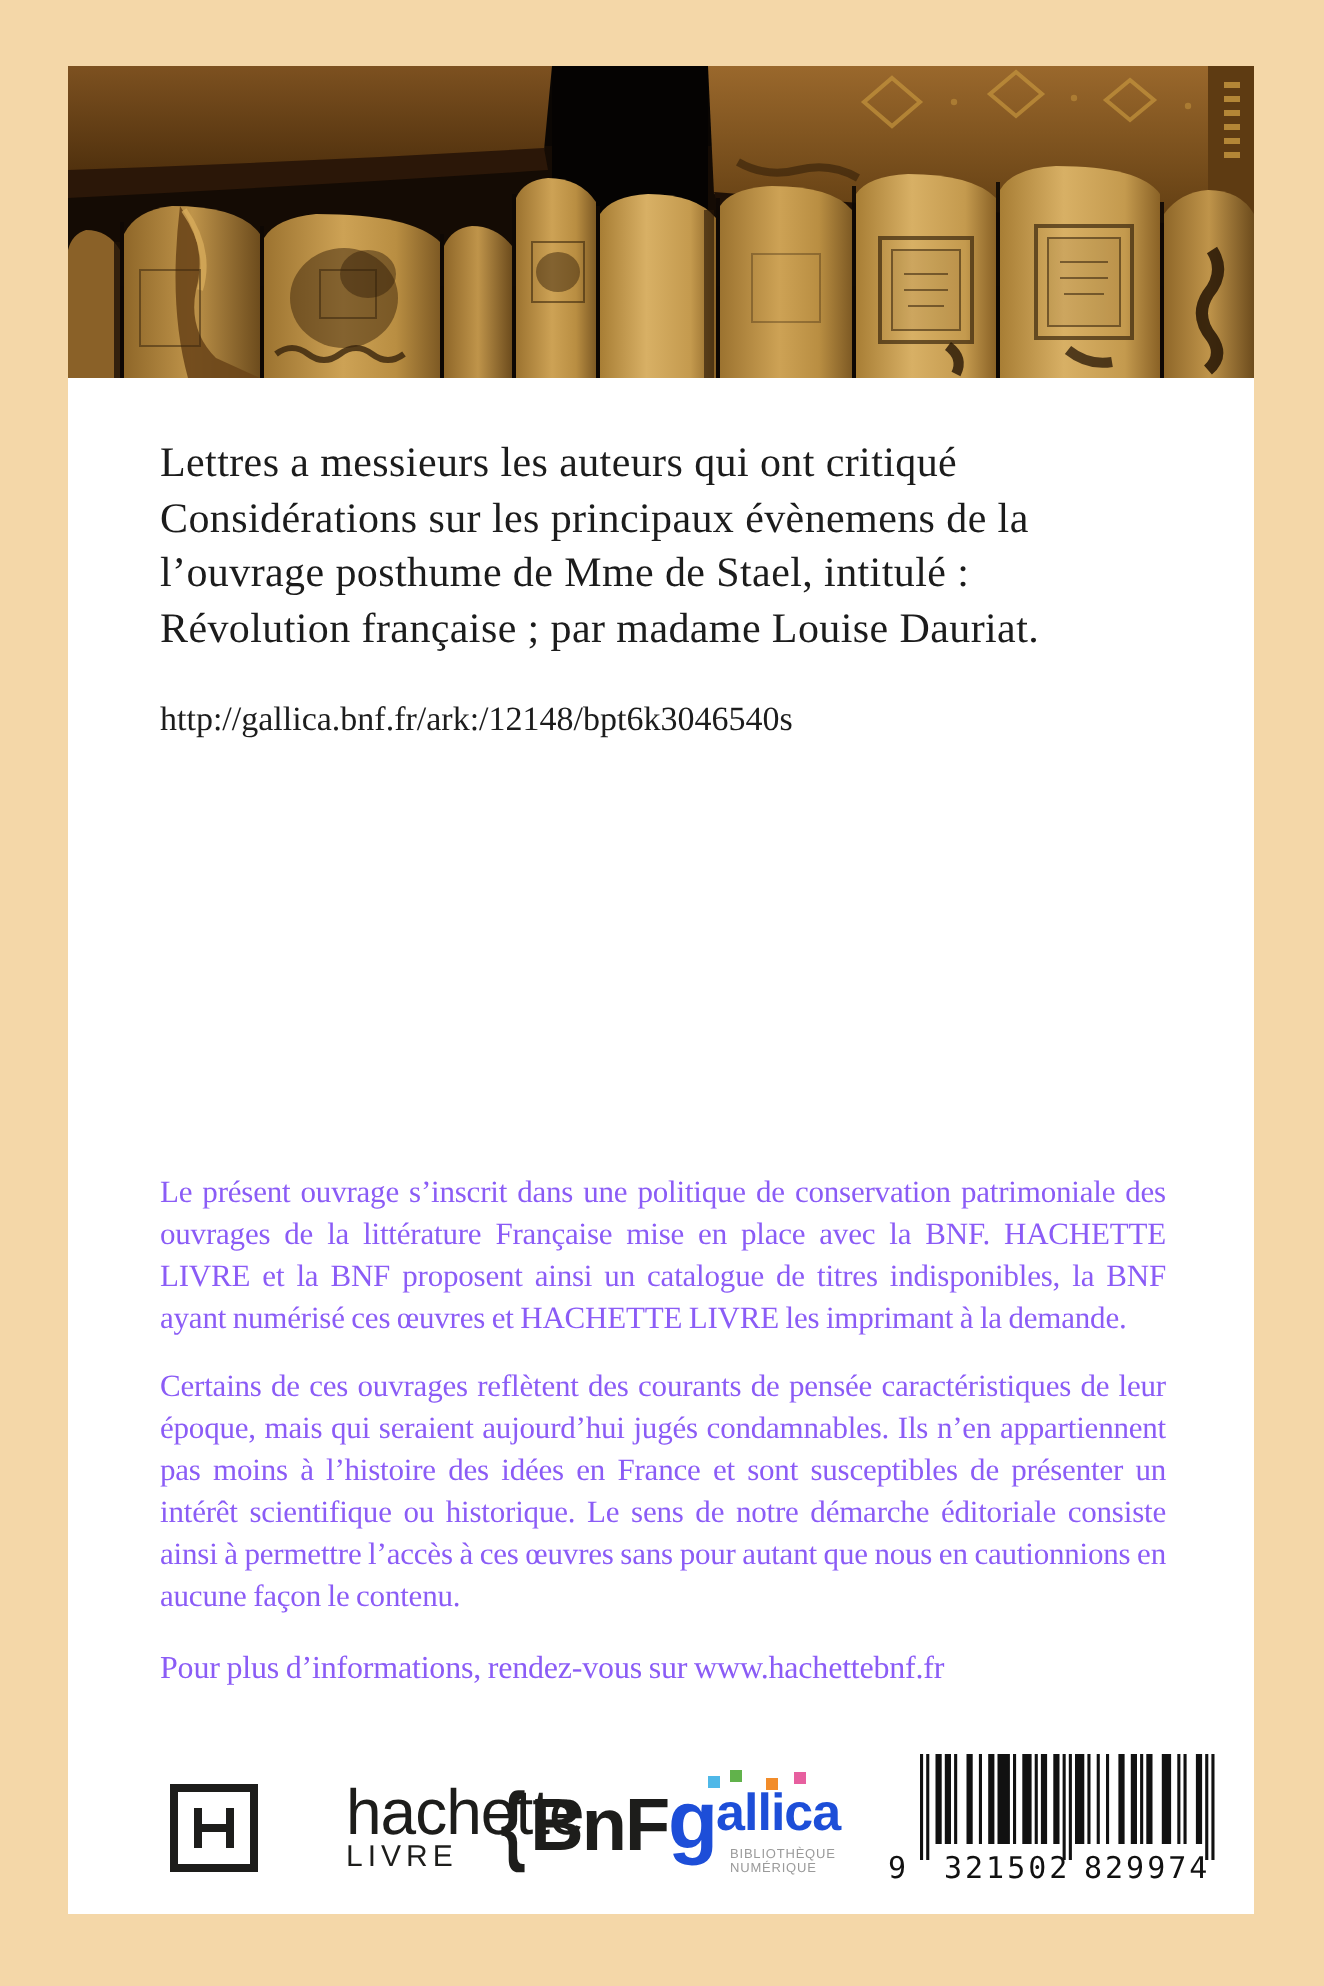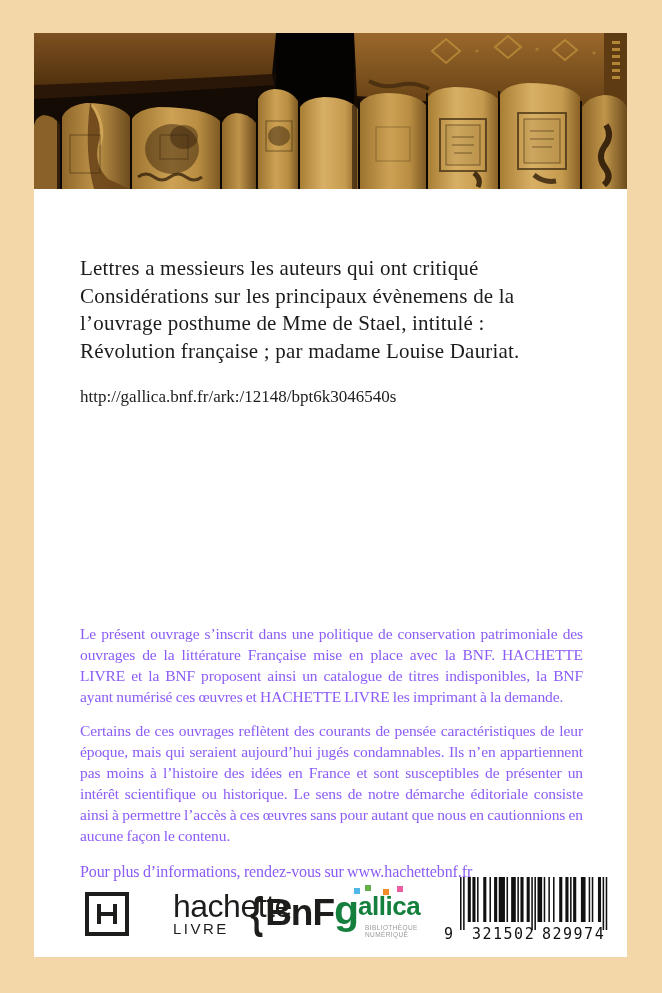--- a/index.html
+++ b/index.html
@@ -6,21 +6,21 @@
   .page{
     position:relative; width:662px; height:993px;
     background:#f4d7a8; overflow:hidden;
     font-family:"Liberation Serif", serif;
   }
   .panel{
     position:absolute; left:34px; top:33px; width:593px; height:924px;
     background:#ffffff;
   }
   .photo{ position:absolute; top:0; left:0; width:593px; height:156px; }
-  .content{ position:absolute; top:156px; left:46px; right:44px;margin-top:37px; }
+  .content{ position:absolute; top:156px; left:46px; right:44px; }
   .title{
     margin-top:29px; font-size:21px; line-height:27.5px; color:#1c1c1c;
     letter-spacing:.2px; white-space:nowrap;
   }
   .title span{ display:block; }
   .ark{ margin-top:22px; font-size:17px; color:#1c1c1c; }
   .paras{ margin-top:216px; color:#8b5cf6; }
   .paras p{
     margin:0 0 13px 0; font-size:15.5px; line-height:21px;
     text-align:justify; letter-spacing:-.1px; word-spacing:-.5px;
@@ -30,21 +30,21 @@
   .logos{ position:absolute; left:0; right:0; bottom:14px; height:68px; }
   .hachette{ position:absolute; left:50px; top:16px; display:flex; align-items:flex-start;gap:35px; }
   .h-icon{ width:46px; height:46px; }
   .h-text{ margin-left:8px; font-family:"Liberation Sans", sans-serif; color:#1d1d1b; }
   .h-name{ font-size:32px; line-height:30px; letter-spacing:-.5px; }
   .h-sub{ font-size:15px; letter-spacing:2.5px; line-height:16px; }
   .bnf{ position:absolute; left:214px; top:18px; font-family:"Liberation Sans", sans-serif; color:#1d1d1b; display:flex; align-items:center; }
   .bnf .brace{ font-size:44px; font-weight:bold; line-height:40px; transform:scaleX(.75); display:inline-block; }
   .bnf .bnf-name{ font-size:37px; font-weight:800; letter-spacing:-1px; line-height:40px; }
   .gallica{ position:absolute; left:300px; top:10px; width:90px; height:56px; font-family:"Liberation Sans", sans-serif; }
-  .g-word{ color:#15803d; font-weight:bold; white-space:nowrap; position:absolute; left:0; top:6px;text-align:right; }
+  .g-word{ color:#1d4ed8; font-weight:bold; white-space:nowrap; position:absolute; left:0; top:6px;text-align:right; }
   .g-initial{ font-size:41px; line-height:30px; vertical-align:-9px; letter-spacing:-1px;}
   .g-rest{ font-size:26px; letter-spacing:-.5px; }
   .g-sq{ position:absolute; width:6px; height:6px; }
   .g-sq.s1{ left:20px; top:3px; } .g-sq.s2{ left:31px; top:0px; }
   .g-sq.s3{ left:49px; top:4px; } .g-sq.s4{ left:63px; top:1px; }
   .g-sub{ position:absolute; left:31px; top:39px; font-size:6.5px; line-height:7px; color:#9a9a9a; letter-spacing:.4px; }
   .barcode{ position:absolute; right:15px; top:2px; width:168px; height:66px; }
   .barcode svg{ position:absolute; left:16px; top:0; fill:#111; }
   .bc-digits{ position:absolute; left:0; right:0; bottom:0; height:17px;
     font-family:"DejaVu Sans Mono", monospace; font-size:15px; color:#111; }

